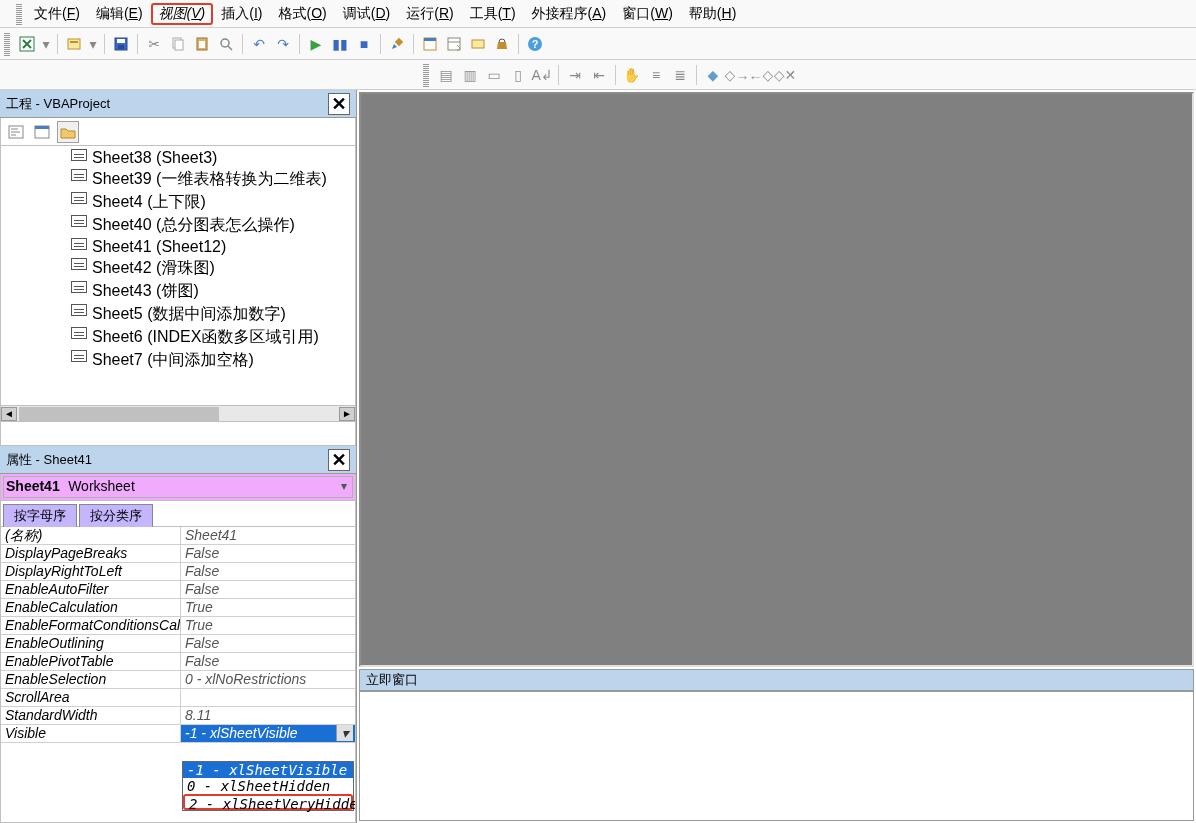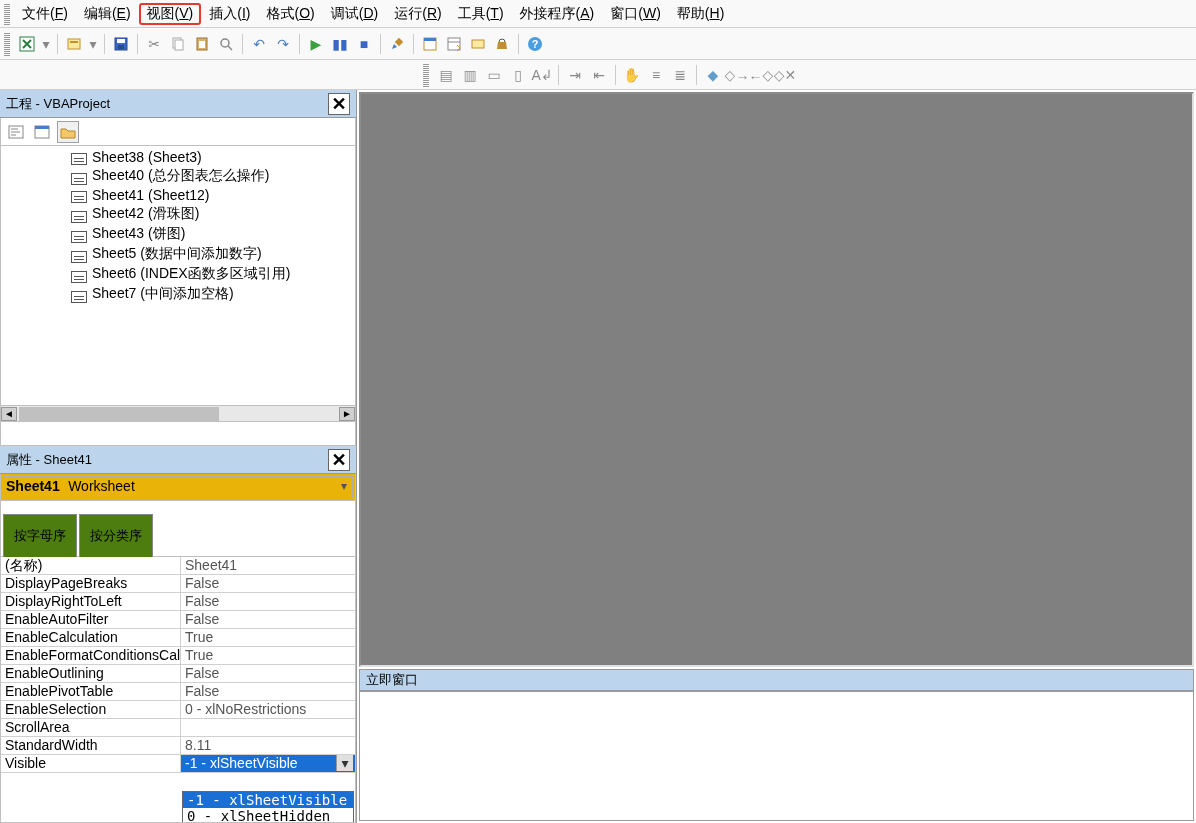--- a/index.html
+++ b/index.html
@@ -1,22 +1,22 @@
 <!DOCTYPE html>
 <html><head>
 <meta charset="utf-8">
 <style>
   * { box-sizing: border-box; margin: 0; padding: 0; font-family: "Microsoft YaHei", SimSun, Arial, sans-serif; }
   body { width: 1196px; height: 823px; background: #fff; font-size: 13px; overflow: hidden; position: relative; }
 
-  .menubar { display: flex; align-items: center; height: 28px; padding: 0 4px; background: #f9f9f9; border-bottom: 1px solid #d0d0d0; text-align: center; }
+  .menubar { display: flex; align-items: center; height: 28px; padding: 0 16px; background: #f9f9f9; border-bottom: 1px solid #d0d0d0; text-align: center; }
   .menu-lead { width: 6px; height: 22px; background: repeating-linear-gradient(0deg,#999 0px,#999 1px,transparent 1px,transparent 2px); margin-right: 4px; }
   .menu-item { padding: 2px 8px; color: #000; cursor: default; font-size: 14px; }
   .menu-item u { text-decoration: underline; }
-  .menu-highlight { border: 2px solid #e23a2e; border-radius: 3px; padding: 0 6px; }
+  .menu-highlight { border: 2px solid #e23a2e; border-radius: 3px; padding: 0 6px; font-style: italic; }
 
   .toolbar { display: flex; align-items: center; height: 32px; padding: 0 4px; background: #f9f9f9; border-bottom: 1px solid #d0d0d0; gap: 2px; }
   .tb-lead { width: 6px; height: 24px; background: repeating-linear-gradient(0deg,#999 0px,#999 1px,transparent 1px,transparent 2px); margin-right: 4px; }
   .tb-icon { width: 22px; height: 22px; display: flex; align-items: center; justify-content: center; cursor: default; font-size: 14px; }
   .tb-sep { width: 1px; height: 20px; background: #ccc; margin: 0 3px; }
   .tb-group-end { width: 600px; height: 16px; margin-left: auto; }
 
   .toolbar2 { display: flex; align-items: center; height: 30px; padding: 0 4px; background: #f9f9f9; border-bottom: 1px solid #d0d0d0; justify-content: flex-end; padding-right: 400px; gap: 2px; }
 
   .main-area { display: flex; height: calc(823px - 28px - 32px - 30px); }
@@ -24,40 +24,40 @@
   .left-col { width: 357px; display: flex; flex-direction: column; border-right: 1px solid #999; }
 
   .panel-title { background: #bcd5ed; color: #000; padding: 2px 6px; display: flex; align-items: center; justify-content: space-between; height: 28px; border-bottom: 1px solid #999; font-size: 13px; }
   .panel-close { width: 22px; height: 22px; border: 1px solid #666; display: flex; align-items: center; justify-content: center; font-weight: bold; cursor: default; font-size: 18px; background: #fff; }
 
   .panel-toolbar { border: 1px solid #c0c0c0; border-top: none; display: flex; align-items: center; height: 28px; padding: 2px 4px; gap: 4px; background: #fff; }
   .pt-btn { width: 22px; height: 22px; border: 1px solid transparent; display: flex; align-items: center; justify-content: center; cursor: default; }
   .pt-btn.active { border: 1px solid #a0a0a0; background: #f0f0f0; }
 
   .tree { flex: 0 0 260px; overflow: auto; border: 1px solid #c0c0c0; border-top: none; background: #fff; scrollbar-width: auto; padding: 2px 0; }
-  .tree-item { display: flex; align-items: flex-end; padding: 1px 0 1px 70px; font-family: "SimSun", monospace; font-size: 14px; white-space: nowrap; cursor: default; }
+  .tree-item { display: flex; align-items: flex-start; padding: 1px 0 1px 70px; font-family: "SimSun", monospace; font-size: 16px; white-space: nowrap; cursor: default; }
   .tree-icon { width: 16px; height: 12px; background: #fff; border: 1px solid #555; display: inline-flex; margin-right: 5px; position: relative; }
   .tree-icon::before { content: ""; position: absolute; left: 2px; top: 2px; right: 2px; bottom: 2px; background: repeating-linear-gradient(0deg,#555 0,#555 1px,transparent 1px,transparent 3px); }
   .tree-hscroll { height: 16px; background: #e8e8e8; border: 1px solid #c0c0c0; border-top: none; display: flex; align-items: center; position: relative; }
   .tree-hscroll .thumb { position: absolute; left: 18px; width: 200px; height: 14px; top: 1px; background: #c0c0c0; }
   .tree-hscroll .btn { width: 16px; height: 14px; background: #d0d0d0; border: 1px solid #999; display: flex; align-items: center; justify-content: center; font-size: 10px; }
   .tree-hscroll .btn.right { margin-left: auto; }
 
   .spacer-strip { height: 24px; background: #fff; border: 1px solid #c0c0c0; border-top: none; }
 
-  .prop-combo-row { border: 1px solid #c0c0c0; border-top: none; padding: 2px; background: #eab308; }
+  .prop-combo-row { border: 1px solid #c0c0c0; border-top: none; padding: 2px; background: #f0abfc; }
   .prop-combo { width: 100%; border: 1px solid #b0b0b0; font-family: SimSun, monospace; font-size: 14px; padding: 1px 2px; height: 22px; }
   .prop-combo b { font-weight: bold; }
   .prop-combo-wrap { position: relative; }
   .prop-combo-wrap::after { content: "▾"; position: absolute; right: 6px; top: 3px; color: #555; font-size: 12px; }
 
   .prop-tabs { display: flex; border: 1px solid #c0c0c0; border-top: none; background: #fff; }
-  .prop-tab { padding: 12px 10px; border: 1px solid #888; border-bottom: none; font-size: 13px; background: #4d7c0f; cursor: default; margin: 12px 0 0 2px; position: relative; top: 1px; }
-
-  .prop-grid { flex: 1; overflow: hidden; border: 1px solid #c0c0c0; border-top: none; background: #fff; font-family: SimSun, monospace; font-size: 14px; position: relative; }
+  .prop-tab { padding: 2px 10px; border: 1px solid #888; border-bottom: none; font-size: 13px; background: #c4b5fd; cursor: default; margin: 2px 0 0 2px; position: relative; top: 1px; }
+
+  .prop-grid { flex: 1; overflow: hidden; border: 1px solid #c0c0c0; border-top: none; background: #fff; font-family: SimSun, monospace; font-size: 14px; position: relative; font-style: italic; }
   .prop-row { display: flex; height: 18px; border-bottom: 1px solid #d0d0d0; }
   .prop-key { width: 180px; padding: 0 4px; border-right: 1px solid #d0d0d0; white-space: nowrap; overflow: hidden; }
   .prop-val { flex: 1; padding: 0 4px; color: #555; white-space: nowrap; overflow: hidden; }
   .prop-val.selected { background: #1a6fd4; color: #fff; position: relative; }
   .prop-val.selected::after { content: "▾"; position: absolute; right: 2px; top: 0; width: 16px; text-align: center; background: #e0e0e0; color: #333; border-left: 1px solid #999; }
 
   .dropdown { position: absolute; left: 181px; right: 1px; border: 1px solid #666; background: #fff; z-index: 10; }
   .dd-item { padding: 0 4px; height: 16px; font-family: SimSun, monospace; font-size: 14px; white-space: nowrap; }
   .dd-item.hl { background: #1a6fd4; color: #fff; }
   .dd-box { border: 2px solid #e23a2e; border-radius: 3px; }
@@ -234,20 +234,28 @@
           </svg>
         </div>
     </div>
     <div class="tree">
       <div class="tree-item">
           <span class="tree-icon"></span>
           <span>Sheet38 (Sheet3)</span>
         </div>
       <div class="tree-item">
           <span class="tree-icon"></span>
+          <span>Sheet39 (一维表格转换为二维表)</span>
+        </div>
+      <div class="tree-item">
+          <span class="tree-icon"></span>
+          <span>Sheet4 (上下限)</span>
+        </div>
+      <div class="tree-item">
+          <span class="tree-icon"></span>
           <span>Sheet40 (总分图表怎么操作)</span>
         </div>
       <div class="tree-item">
           <span class="tree-icon"></span>
           <span>Sheet41 (Sheet12)</span>
         </div>
       <div class="tree-item">
           <span class="tree-icon"></span>
           <span>Sheet42 (滑珠图)</span>
         </div>

